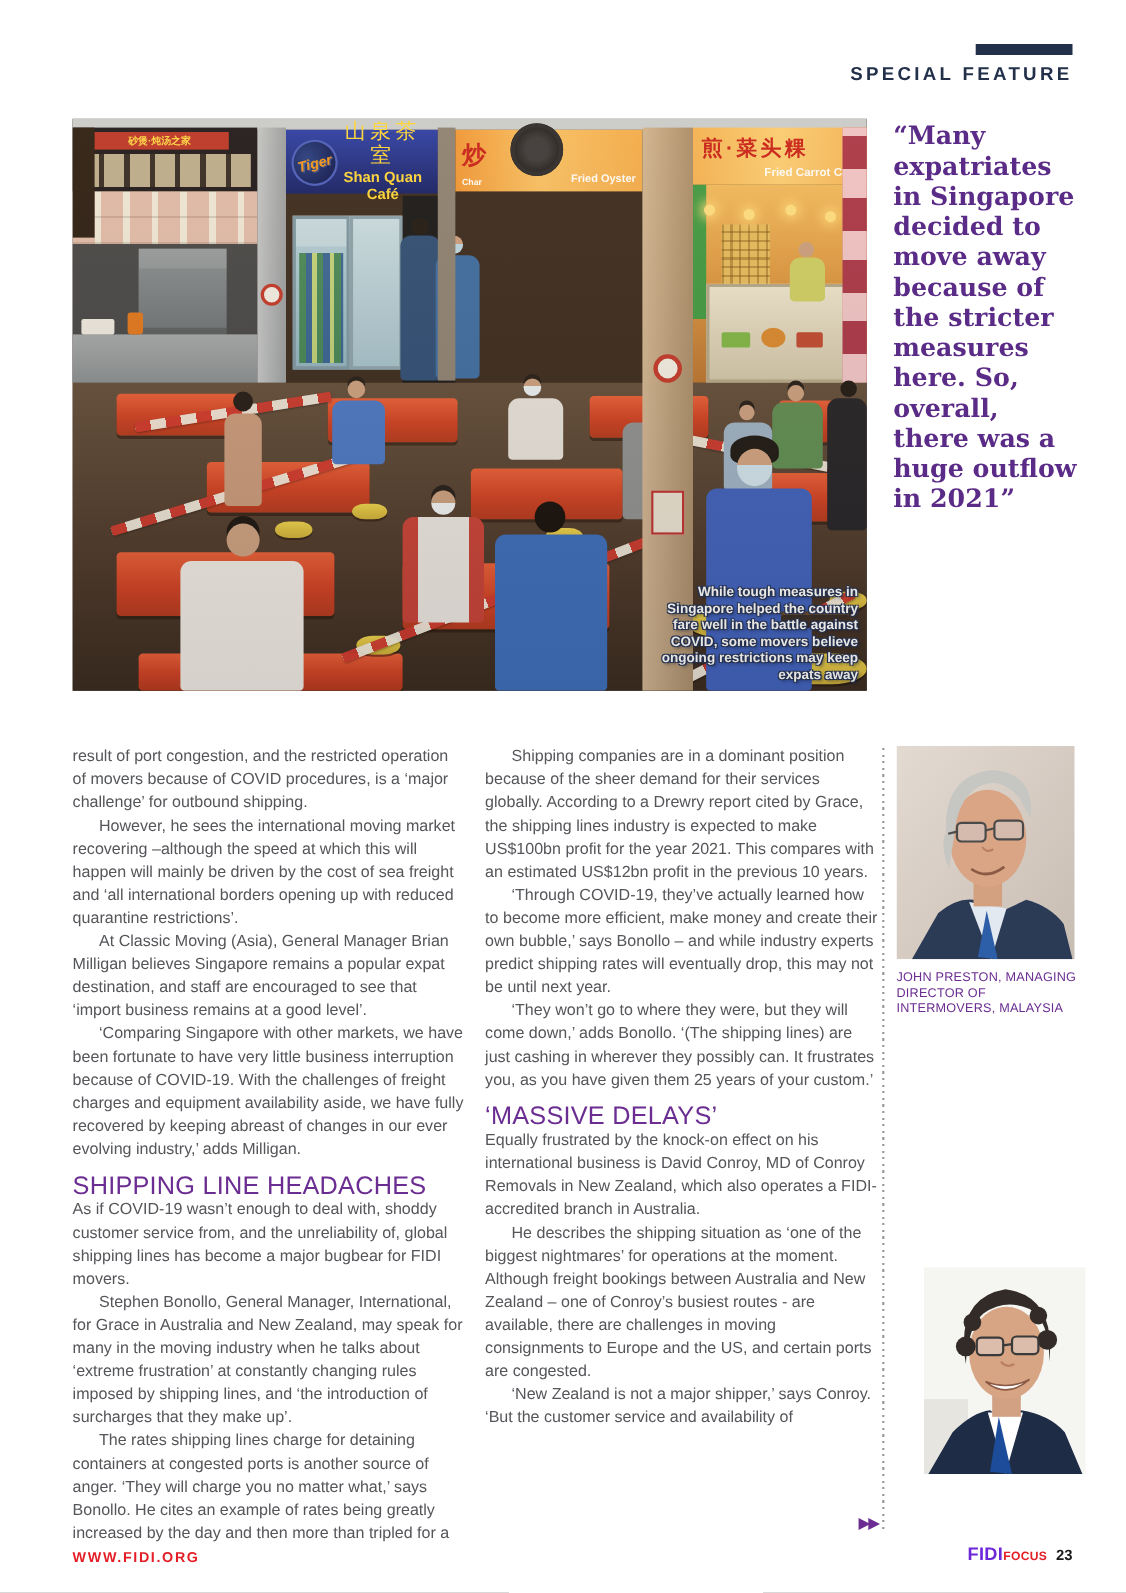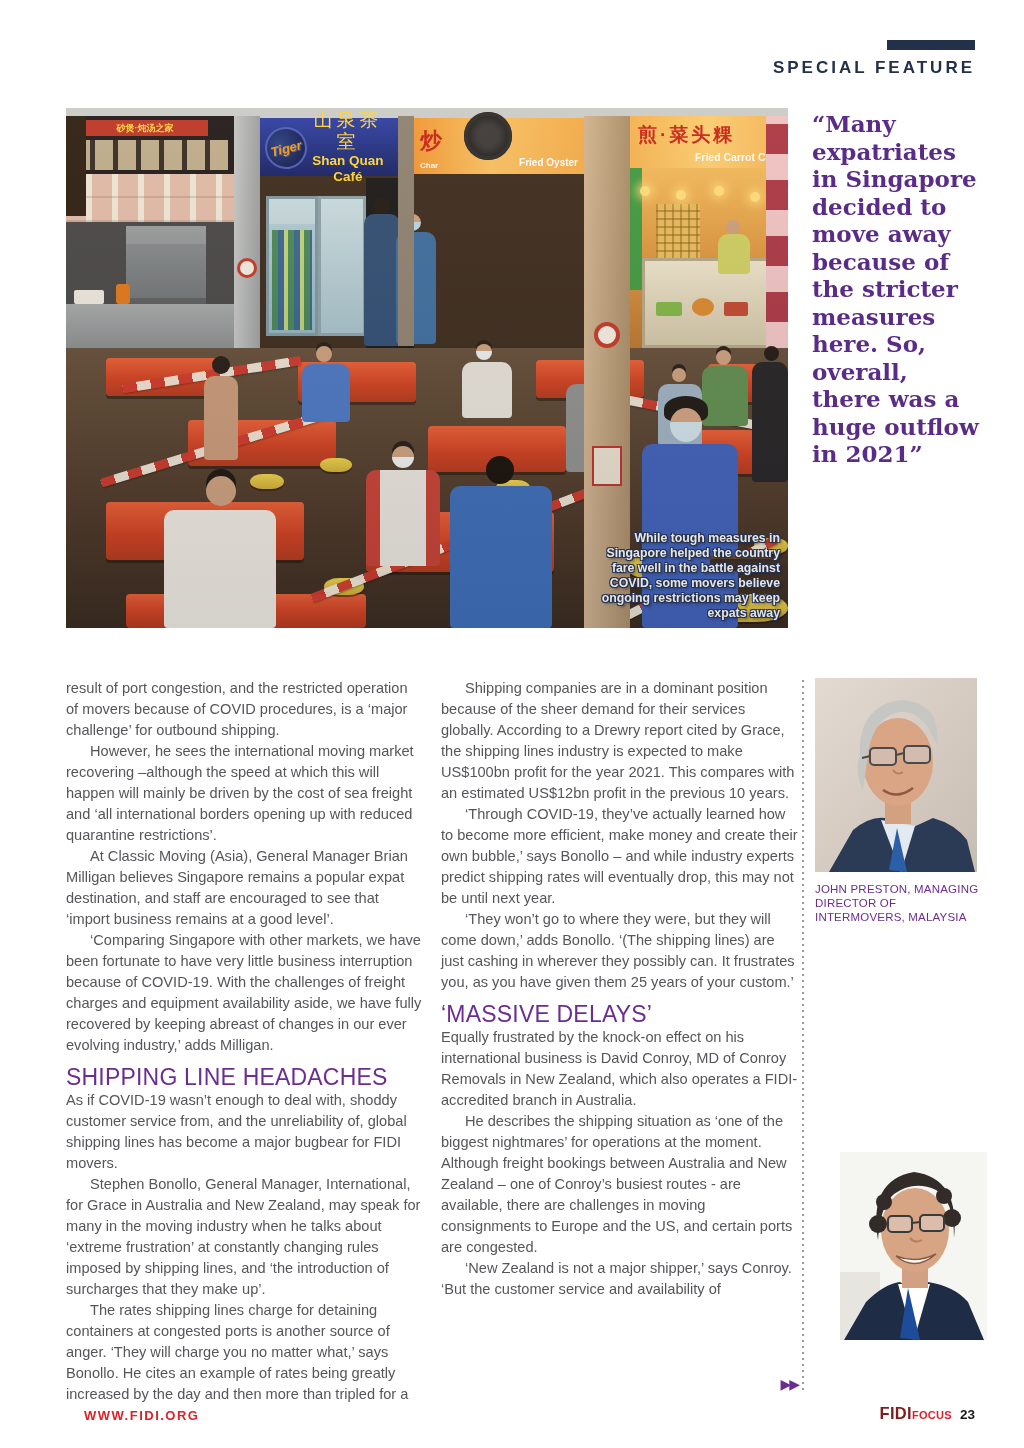--- a/index.html
+++ b/index.html
@@ -40,23 +40,23 @@
   .arrows{position:absolute;right:0;bottom:2px;color:#6b2d91;font-size:14px;letter-spacing:-2px;}
 
   
   .dotrule{left:802px;top:680px;width:2px;height:710px;
      background:repeating-linear-gradient(to bottom,#999 0 2px,transparent 2px 6px);}
 
   
   .profile-cap{font-size:11.5px;line-height:14px;font-weight:normal;color:#6b2d91;letter-spacing:.2px;}
 
   
-  .ftr-left{left:84px;top:1408px;font-size:13px;font-weight:bold;letter-spacing:1.5px;color:#e41e26;}
+  .ftr-left{left:66px;top:1408px;font-size:13px;font-weight:bold;letter-spacing:1.5px;color:#e41e26;}
   .ftr-right{right:49px;top:1404px;display:flex;align-items:baseline;font-weight:bold;}
-  .ftr-right .b1{font-size:16.5px;color:#7f1d1d;letter-spacing:.3px;}
+  .ftr-right .b1{font-size:16.5px;color:#6d28d9;letter-spacing:.3px;}
   .ftr-right .b2{font-size:11px;color:#e41e26;letter-spacing:.3px;}
   .ftr-right .pn{font-size:13.5px;color:#1a1a1a;margin-left:8px;}
 
   
   .sign-tiger{left:194px;top:10px;width:138px;height:58px;background:linear-gradient(#2b40ab,#16226b);
       display:flex;align-items:center;justify-content:flex-end;padding-right:6px;box-sizing:border-box;}
   .tiger-circ{position:absolute;left:5px;top:9px;width:38px;height:38px;border-radius:50%;
       background:radial-gradient(circle at 35% 35%,#274089,#13205e 70%);border:2px solid #4a5fc0;
       color:#f49a1e;font-style:italic;font-weight:bold;font-size:13px;display:flex;align-items:center;
       justify-content:center;transform:rotate(-14deg);text-shadow:1px 1px 0 #fff3;}

